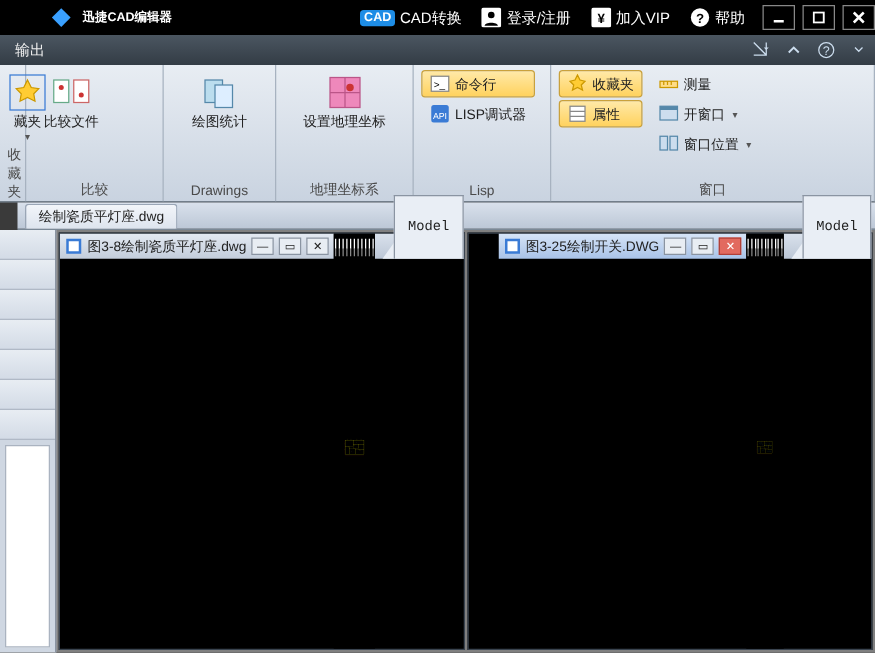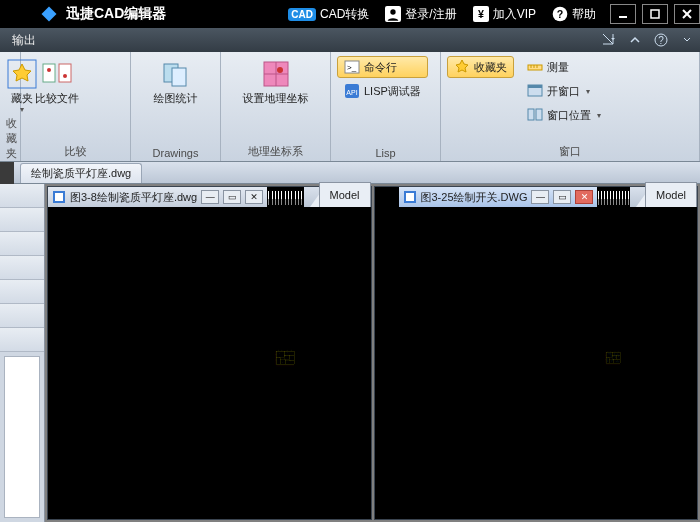--- a/index.html
+++ b/index.html
@@ -1,21 +1,21 @@
 <!DOCTYPE html>
 <html><head>
 <meta charset="utf-8">
 <style>
 * { margin:0; padding:0; box-sizing:border-box; font-family:"Microsoft YaHei","SimSun",sans-serif; }
 body { width:700px; height:522px; background:#3a3a3a; overflow:hidden; font-size:12px; color:#222; }
 
 
 .titlebar { height:28px; background:#000; display:flex; align-items:center; color:#fff; }
 .titlebar .app-logo { width:18px; height:18px; margin:0 8px 0 40px; }
-.titlebar .app-title { font-size:14px; font-weight:bold; flex:0 0 auto; }
+.titlebar .app-title { font-size:10px; font-weight:bold; flex:0 0 auto; }
 .titlebar .spacer { flex:1; }
 .titlebar .tbtn { display:flex; align-items:center; gap:4px; padding:0 8px; height:15px; cursor:pointer; font-size:12px; }
 .titlebar .badge { background:#1e8de6; color:#fff; font-size:10px; font-weight:bold; padding:1px 3px; border-radius:3px; }
 .titlebar .winbtn { width:26px; height:20px; border:1px solid #888; margin-left:6px; display:flex; align-items:center; justify-content:center; cursor:pointer; }
 
 
 .menubar { height:24px; background:linear-gradient(#4b5661,#333c45); display:flex; align-items:center; color:#eee; }
 .menubar .mitem { padding:0 12px; height:24px; line-height:24px; cursor:pointer; }
 .menubar .mspacer { flex:1; }
 .menubar .ricon { width:18px; height:18px; margin:0 4px; cursor:pointer; display:flex; align-items:center; justify-content:center; }
@@ -48,21 +48,21 @@
 .docwrap { flex:1; display:flex; gap:2px; padding:2px; }
 .docwin { flex:1; display:flex; flex-direction:row; border:1px solid #3a4450; background:#000; min-width:0; }
 .docwin .dtitle { height:20px; background:linear-gradient(#e3e9f2,#c3cddb); display:flex; align-items:center; gap:4px; padding:0 4px; font-size:11px; color:#222; }
 .docwin.active .dtitle { background:linear-gradient(#d6e4f7,#a9c3e8);margin-left:24px; }
 .docwin .dtitle .dicon { width:14px; height:14px; }
 .docwin .dtitle .dname { flex:1; white-space:nowrap; overflow:hidden; text-overflow:ellipsis; }
 .docwin .dtitle .wbtn { width:18px; height:14px; border:1px solid #8a94a2; background:#e8edf3; display:flex; align-items:center; justify-content:center; cursor:pointer; font-size:9px; }
 .docwin .dtitle .wbtn.close { background:#e26a5f; border-color:#b04038; color:#fff; }
 .canvas { flex:1; background:#000; position:relative; overflow:hidden; }
 .docwin .dtabs { height:20px; background:linear-gradient(#d9e1ec,#bcc7d6); display:flex; align-items:flex-end; padding-left:6px; }
-.docwin .dtabs .dtab { background:#e9eef5; border:1px solid #8a94a2; border-bottom:none; padding:6px 10px; font-size:11px; border-radius:0 0 0 0; }
+.docwin .dtabs .dtab { background:#e9eef5; border:1px solid #8a94a2; border-bottom:none; padding:19px 10px; font-size:11px; border-radius:0 0 0 0;font-family:Liberation Mono, monospace; }
 .docwin .dtabs .tri { width:0; height:0; border-right:10px solid #e9eef5; border-top:14px solid transparent; margin-right:-1px; }
 
 
 .plan { position:absolute; inset:18px 8px 8px 8px; }
 .plan svg { width:100%; height:100%; }
 .ruler { position:absolute; top:4px; left:0; right:0; height:10px; display:flex; justify-content:space-around; }
 .ruler span { width:1px; height:8px; background:#fff; position:relative; }
 .ruler span::after { content:""; position:absolute; top:8px; left:0; width:1px; height:6px; background:#888; }
 </style>
 </head>
@@ -226,20 +226,28 @@
   </div>
 
   <div class="rgroup" style="flex:1">
     <div class="body">
       <div class="smallcol">
         <div class="smallbtn active">
             <svg class="sicon" viewBox="0 0 16 16">
               <path d="M8 1l2 4 4 1-3 3 1 4-4-2-4 2 1-4-3-3 4-1z" fill="#fc3" stroke="#c90"></path>
             </svg>
             <span>收藏夹</span>
+          </div>
+        <div class="smallbtn active">
+            <svg class="sicon" viewBox="0 0 16 16">
+              <rect x="2" y="2" width="12" height="12" fill="#fff" stroke="#888"></rect>
+              <line x1="2" y1="6" x2="14" y2="6" stroke="#888"></line>
+              <line x1="2" y1="10" x2="14" y2="10" stroke="#888"></line>
+            </svg>
+            <span>属性</span>
           </div>
       </div>
       <div class="smallcol">
         <div class="smallbtn">
             <svg class="sicon" viewBox="0 0 16 16">
               <rect x="1" y="6" width="14" height="5" fill="#fd8" stroke="#c90"></rect>
               <line x1="4" y1="6" x2="4" y2="9" stroke="#c90"></line>
               <line x1="7" y1="6" x2="7" y2="9" stroke="#c90"></line>
               <line x1="10" y1="6" x2="10" y2="9" stroke="#c90"></line>
             </svg>

